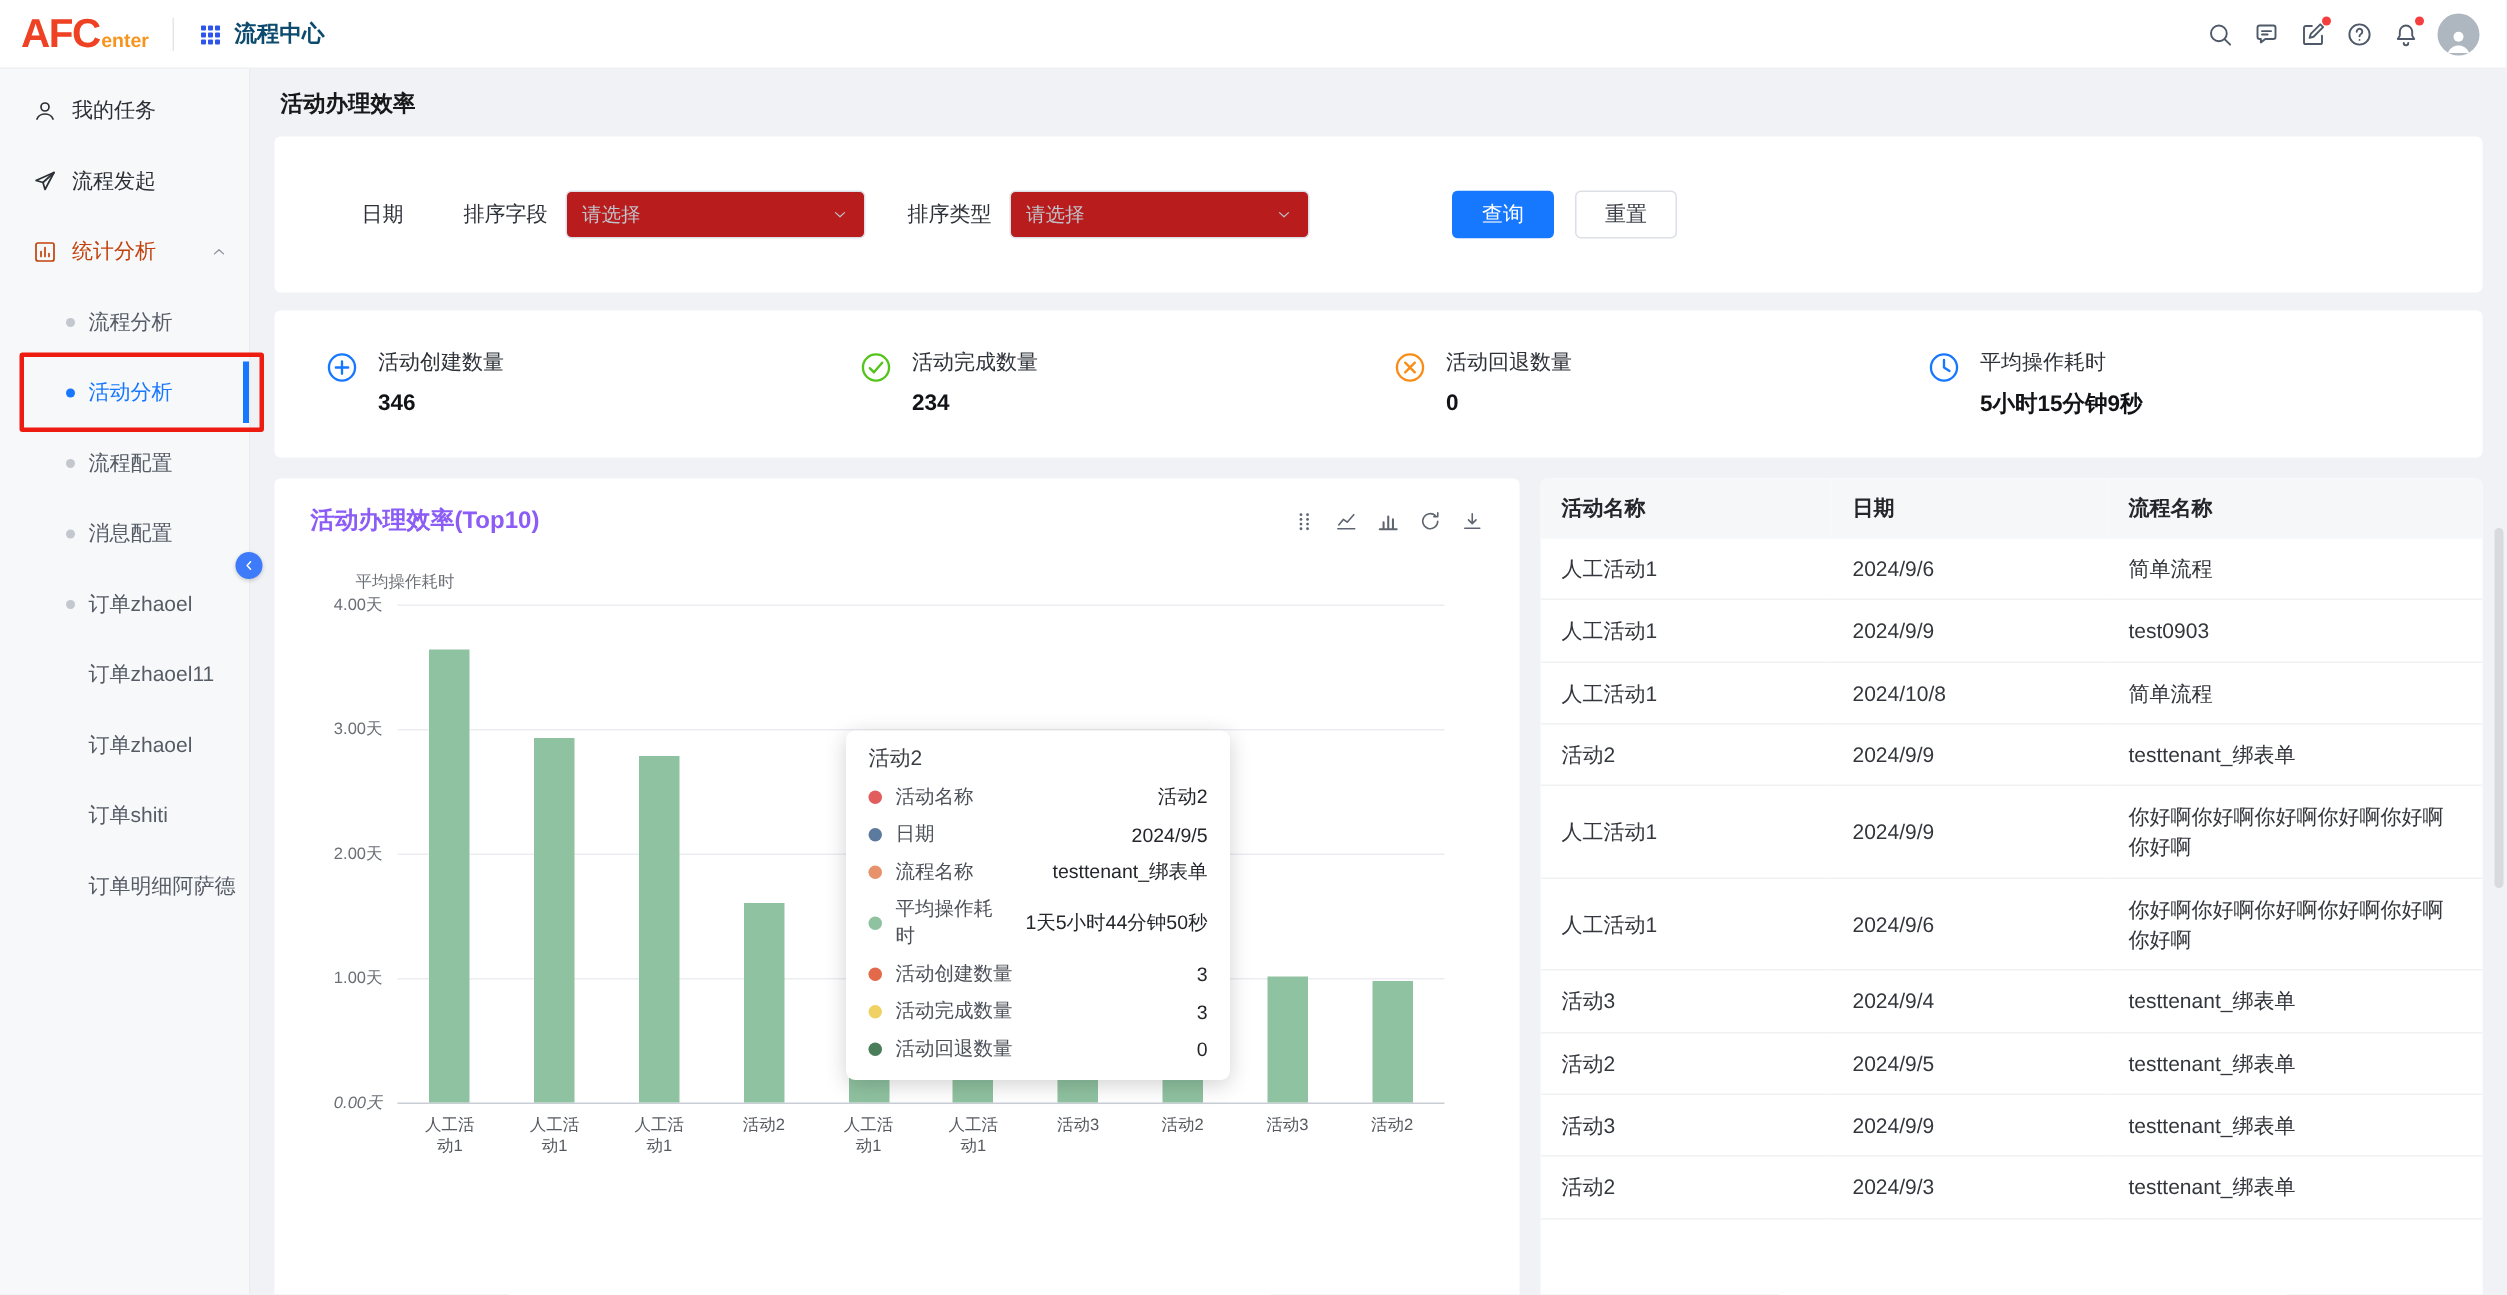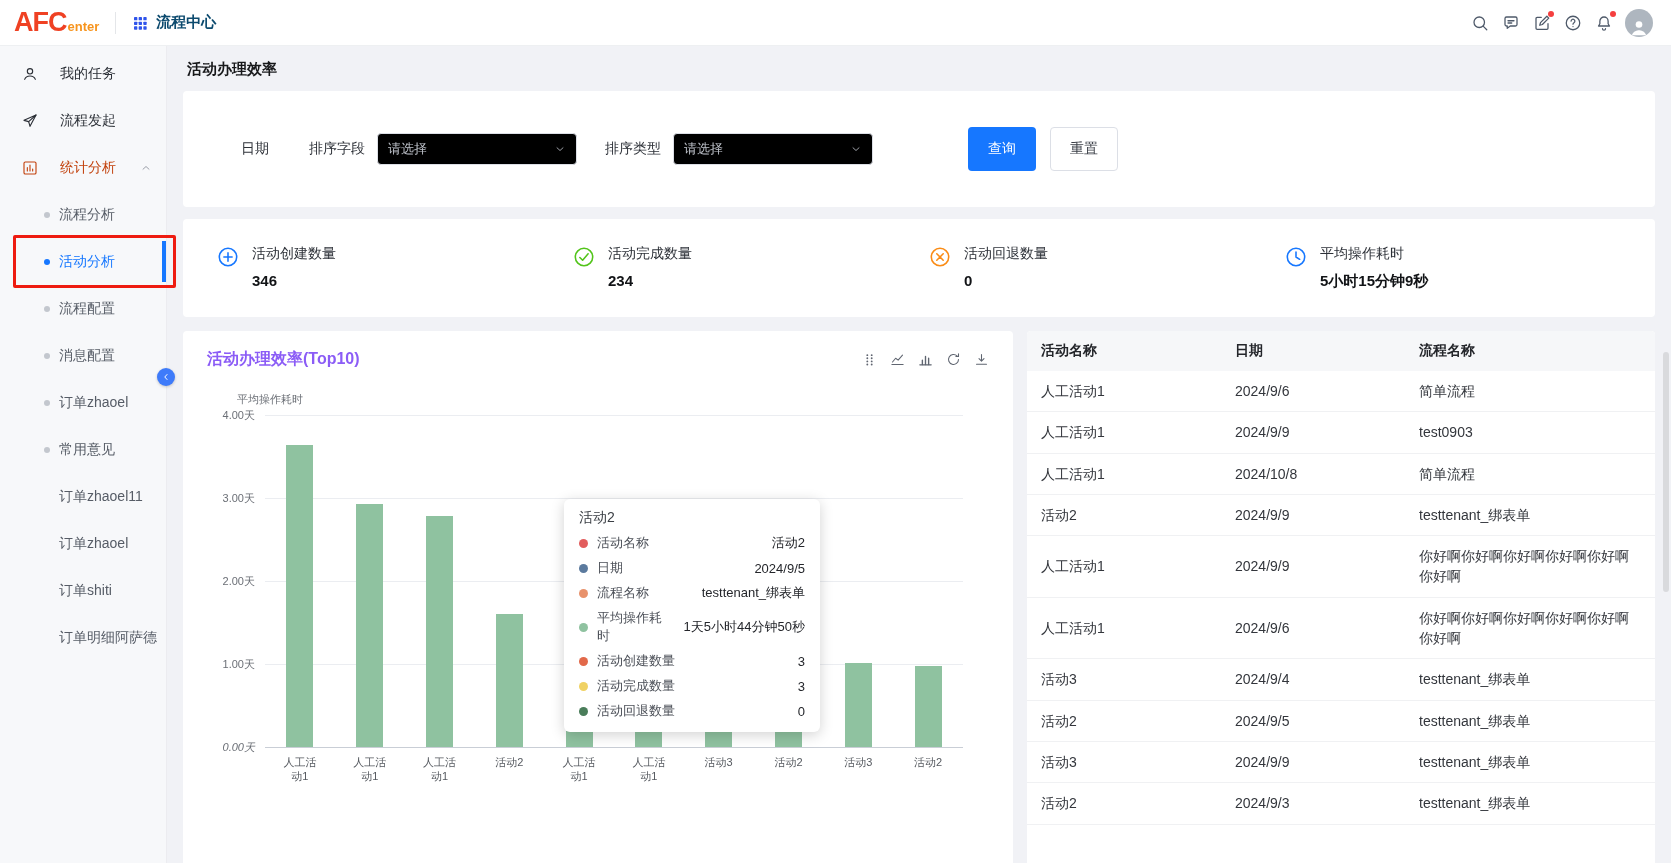--- a/index.html
+++ b/index.html
@@ -22,21 +22,21 @@
   .tb-icon .badge { position:absolute; top:-3px; right:-3px; width:6px; height:6px; border-radius:50%; background:#f53f3f; }
   .avatar { width:28px; height:28px; border-radius:50%; background:#aeb6bf; margin-left:12px; overflow:hidden; display:flex; align-items:flex-end; justify-content:center; cursor:pointer; flex:none; }
   .avatar svg { width:20px; height:20px; }
 
   
   .layout { display:flex; height:817px; }
   .sidebar { width:167px; background:#f7f8fa; border-right:1px solid #ececf0; padding-top:4px; position:relative; overflow:visible; flex:none; }
   .main { flex:1; overflow:hidden; position:relative; }
 
   
-  .nav-item { height:47px; display:flex; align-items:center; gap:22px; padding:0 14px 0 22px; font-size:14px; color:#2b2f36; cursor:pointer; }
+  .nav-item { height:47px; display:flex; align-items:center; gap:10px; padding:0 14px 0 22px; font-size:14px; color:#2b2f36; cursor:pointer; }
   .nav-item.active { color:#c2410c; }
   .nav-icon { width:16px; height:16px; display:inline-flex; flex:none; }
   .nav-label { flex:1; white-space:nowrap; }
   .chev { width:12px; height:12px; color:#8a8f99; display:inline-flex; flex:none; }
   .nav-sub { height:47px; display:flex; align-items:center; padding-left:44px; font-size:14px; color:#565c66; cursor:pointer; position:relative; }
   .nav-sub .dot { width:6px; height:6px; border-radius:50%; background:#c3c7ce; margin-right:9px; flex:none; }
   .nav-sub .dot.empty { background:transparent; }
   .nav-sub.selected { color:#1677ff; }
   .nav-sub.selected .dot { background:#1677ff; }
   .nav-sub.selected::after { content:''; position:absolute; right:0; top:3px; bottom:3px; width:4px; background:#1677ff; }
@@ -52,25 +52,25 @@
 
   
   .filter-card { padding:36px 24px; margin-bottom:12px; display:flex; align-items:center; }
   .flabel { font-size:14px; color:#2d3138; margin-right:12px; white-space:nowrap; }
   .date-box { display:flex; align-items:center; border:1px solid #dcdfe6; border-radius:4px; height:32px; padding:0 12px; width:328px; background:#fff; }
   .cal-icon { width:14px; height:14px; color:#a8abb2; display:inline-flex; flex:none; margin-right:8px; }
   .date-input { border:none; outline:none; width:108px; font-size:13px; color:#333; text-align:center; font-family:inherit; background:transparent; }
   .date-sep { font-size:13px; color:#4a4e56; margin:0 14px; }
   .fgroup { display:flex; align-items:center; margin-left:28px; }
   .fgroup.first { margin-left:34px; }
-  .select-box { width:200px; height:32px; border:1px solid #dcdfe6; border-radius:4px; display:flex; align-items:center; padding:0 10px; background:#000000; cursor:pointer; }
+  .select-box { width:200px; height:32px; border:1px solid #dcdfe6; border-radius:4px; display:flex; align-items:center; padding:0 10px; background:#b91c1c; cursor:pointer; }
   .select-placeholder { flex:1; font-size:13px; color:#bfc3cb; }
   .select-chev { width:12px; height:12px; color:#b8bcc4; display:inline-flex; }
   .btn-group { margin-left:95px; display:flex; gap:14px; }
-  .btn { height:44px; padding:0 19px; border-radius:4px; font-size:14px; cursor:pointer; border:1px solid transparent; font-family:inherit;text-align:center; }
+  .btn { height:32px; padding:0 19px; border-radius:4px; font-size:14px; cursor:pointer; border:1px solid transparent; font-family:inherit;text-align:center; }
   .btn-primary { background:#1677ff; color:#fff; }
   .btn-default { background:#fff; color:#3a3e46; border-color:#dcdfe6; }
 
   
   .stats-card { padding:26px 24px; margin-bottom:14px; display:flex; }
   .stat { flex:1; display:flex; gap:13px; padding-left:10px; }
   .stat-icon { width:22px; height:22px; display:inline-flex; flex:none; margin-top:1px; }
   .stat-text { display:flex; flex-direction:column; gap:9px; }
   .stat-label { font-size:14px; color:#2d3138; }
   .stat-value { font-size:15px; font-weight:700; color:#111316; }
@@ -232,24 +232,20 @@
           <span class="dot"></span>
           <span>流程配置</span>
         </div>
         <div class="nav-sub">
           <span class="dot"></span>
           <span>消息配置</span>
         </div>
         <div class="nav-sub">
           <span class="dot"></span>
           <span>订单zhaoel</span>
-        </div>
-        <div class="nav-sub">
-          <span class="dot"></span>
-          <span>常用意见</span>
         </div>
         <div class="nav-sub">
           <span class="dot empty"></span>
           <span>订单zhaoel11</span>
         </div>
         <div class="nav-sub">
           <span class="dot empty"></span>
           <span>订单zhaoel</span>
         </div>
         <div class="nav-sub">

